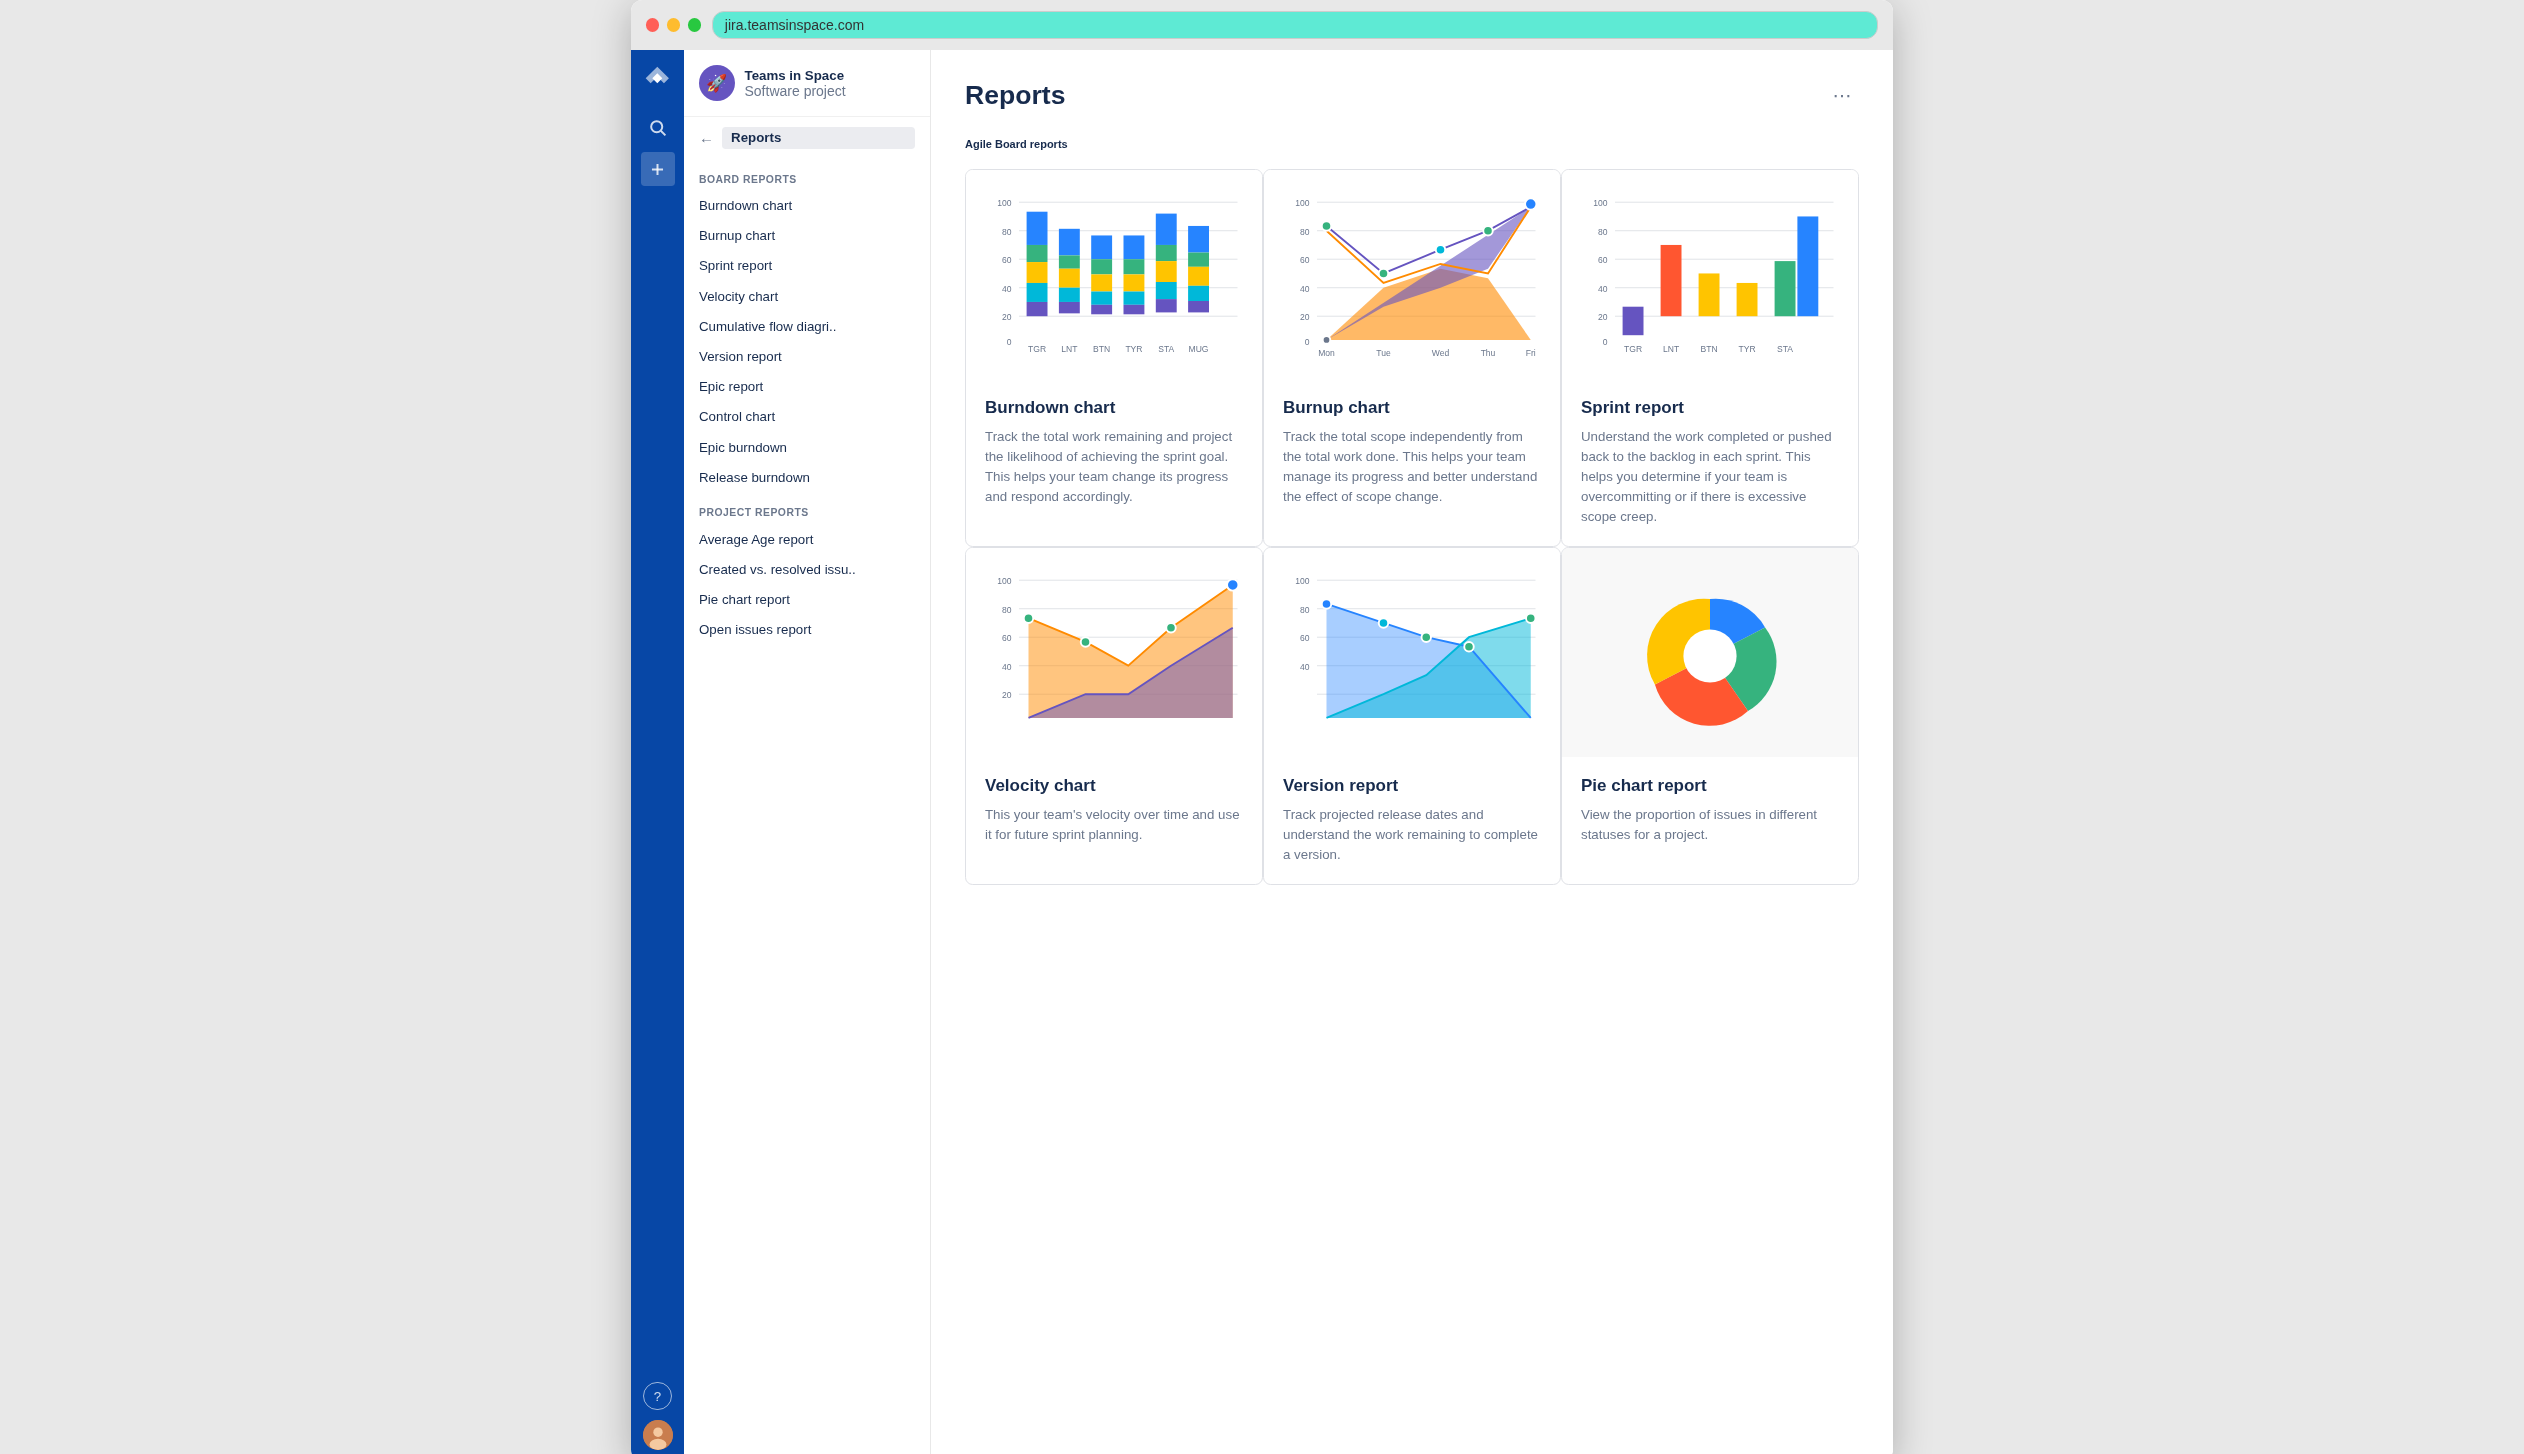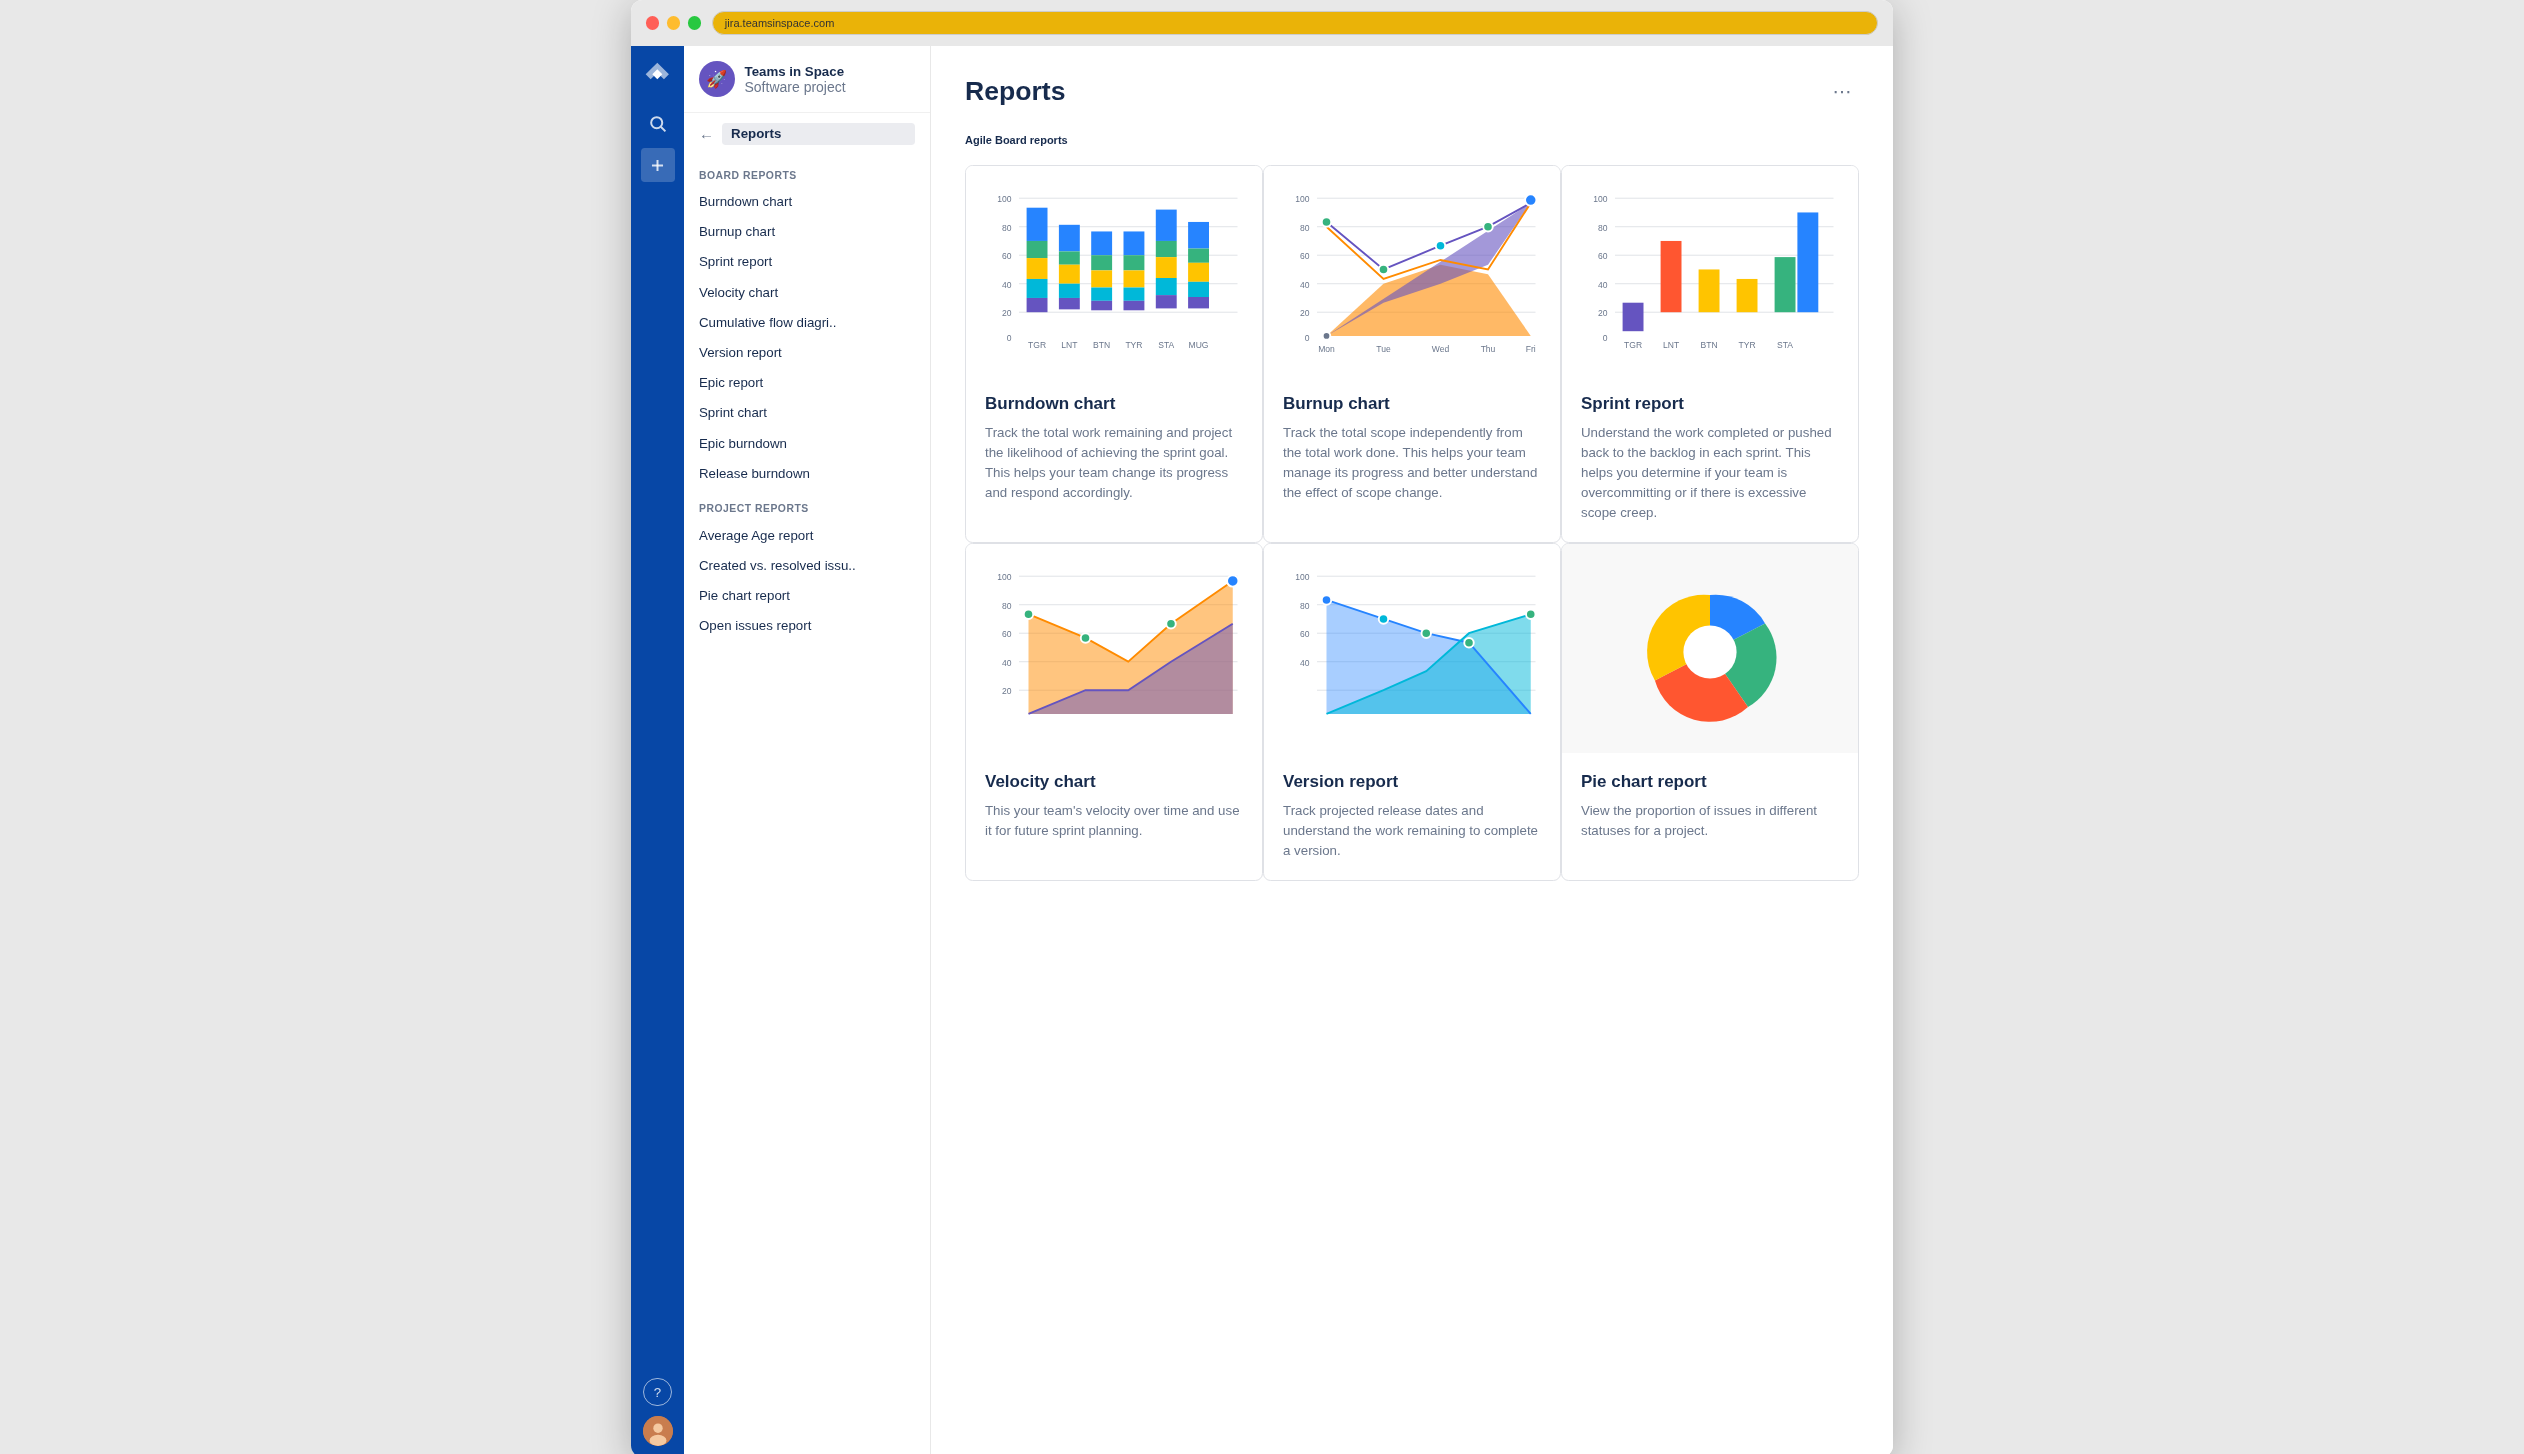--- a/index.html
+++ b/index.html
@@ -6,21 +6,21 @@
     body { font-family: -apple-system, BlinkMacSystemFont, 'Segoe UI', sans-serif; background: #e8e8e8; display: flex; justify-content: center; align-items: center; min-height: 100vh; }
 
     .browser-window { width: 1262px; background: #fff; border-radius: 11.4px; overflow: hidden; box-shadow: 0 7.6px 38px rgba(0,0,0,0.25); }
 
     .browser-chrome { background: #e8e8e8; padding: 11.4px 15px; display: flex; align-items: center; gap: 11.4px; }
     .traffic-lights { display: flex; gap: 7.6px; }
     .tl { width: 13.3px; height: 13.3px; border-radius: 50%; }
     .tl-red { background: #ff5f57; }
     .tl-yellow { background: #febc2e; }
     .tl-green { background: #28c840; }
-    .address-bar { flex: 1; background: #eab308; border-radius: 12px; padding: 4.7px 11.4px; font-size: 11px; color: #333; border: 0.9px solid #ccc; }
+    .address-bar { flex: 1; background: #5eead4; border-radius: 12px; padding: 4.7px 11.4px; font-size: 14px; color: #333; border: 0.9px solid #ccc; }
 
     .app-layout { display: flex; height: calc(100vh - 43px); min-height: 683px; overflow: hidden; }
 
     
     .icon-bar { width: 53px; background: #0747a6; display: flex; flex-direction: column; align-items: center; padding: 11.4px 0; gap: 7.6px; flex-shrink: 0; }
     .icon-bar-logo { width: 34px; height: 34px; display: flex; align-items: center; justify-content: center; margin-bottom: 7.6px; }
     .icon-bar-item { width: 34px; height: 34px; display: flex; align-items: center; justify-content: center; border-radius: 3.8px; cursor: pointer; color: rgba(255,255,255,0.8); font-size: 17px; }
     .icon-bar-bottom { margin-top: auto; display: flex; flex-direction: column; align-items: center; gap: 9.5px; }
     .avatar-circle { width: 30px; height: 30px; border-radius: 50%; background: #c97d4e; overflow: hidden; display: flex; align-items: center; justify-content: center; font-size: 13.3px; color: #fff; }
 
@@ -126,21 +126,21 @@
       <div class="sidebar-section-label">BOARD REPORTS</div>
 
       <div>
         <div class="sidebar-item">Burndown chart</div>
         <div class="sidebar-item">Burnup chart</div>
         <div class="sidebar-item">Sprint report</div>
         <div class="sidebar-item">Velocity chart</div>
         <div class="sidebar-item">Cumulative flow diagri..</div>
         <div class="sidebar-item">Version report</div>
         <div class="sidebar-item">Epic report</div>
-        <div class="sidebar-item">Sprint chart</div>
+        <div class="sidebar-item">Control chart</div>
         <div class="sidebar-item">Epic burndown</div>
         <div class="sidebar-item">Release burndown</div>
       </div>
 
       <div class="sidebar-section-label">PROJECT REPORTS</div>
 
       <div>
         <div class="sidebar-item">Average Age report</div>
         <div class="sidebar-item">Created vs. resolved issu..</div>
         <div class="sidebar-item">Pie chart report</div>

